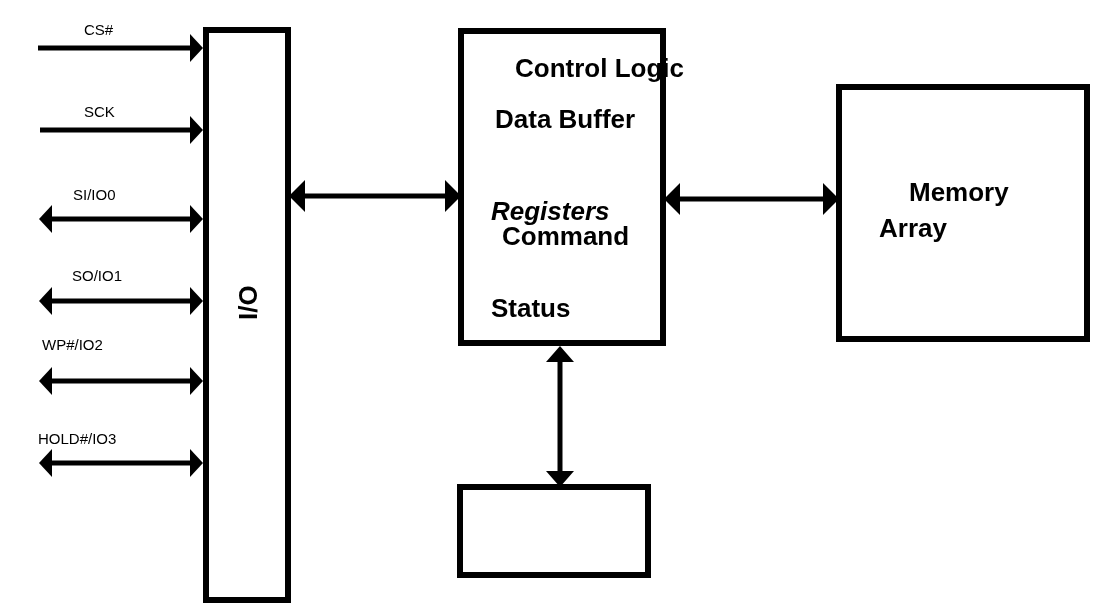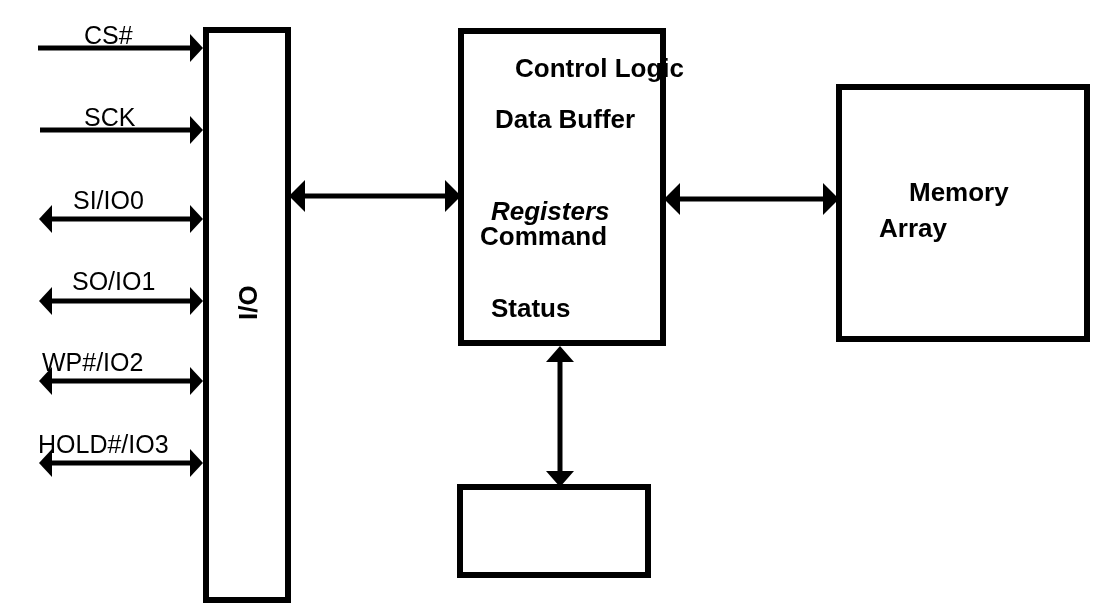--- a/index.html
+++ b/index.html
@@ -37,21 +37,21 @@
     stroke: none;
   }
   .lbl {
     position: absolute;
     color: #000000;
     font-family: "Liberation Sans", sans-serif;
     white-space: nowrap;
     line-height: 1.05;
   }
   .signal-label {
-    font-size: 25px;
+    font-size: 15px;
     font-weight: 400;
     letter-spacing: 0px;
   }
   .box-label {
     font-size: 26px;
     font-weight: bold;
   }
   .io-label {
     font-size: 26px;
     font-weight: bold;
@@ -129,33 +129,33 @@
   </svg>
 
   <div class="lbl signal-label" style="left:84px; top:22px;">CS#</div>
 
   <div class="lbl signal-label" style="left:84px; top:104px;">SCK</div>
 
   <div class="lbl signal-label" style="left:73px; top:187px;">SI/IO0</div>
 
   <div class="lbl signal-label" style="left:72px; top:268px;">SO/IO1</div>
 
-  <div class="lbl signal-label" style="left:42px; top:349px;">WP#/IO2</div>
+  <div class="lbl signal-label" style="left:42px; top:337px;">WP#/IO2</div>
 
   <div class="lbl signal-label" style="left:38px; top:431px;">HOLD#/IO3</div>
 
   <div class="lbl io-label" style="left:235px; top:320px;">I/O</div>
 
   <div class="lbl box-label" style="left:467px; top:55px;margin-left:48px;">Control Logic</div>
 
   <div class="lbl box-label" style="left:495px; top:106px;">Data Buffer</div>
 
   <div class="lbl box-label" style="left:491px; top:198px;font-style:italic;">Registers</div>
 
-  <div class="lbl box-label" style="left:480px; top:223px;">Command</div>
+  <div class="lbl box-label" style="left:502px; top:223px;">Command</div>
 
 
   <div class="lbl box-label" style="left:491px; top:295px;text-align:center;">Status</div>
 
   <div class="lbl box-label" style="left:909px; top:179px;">Memory</div>
 
   <div class="lbl box-label" style="left:879px; top:215px;">Array</div>
 
 
 </div>

